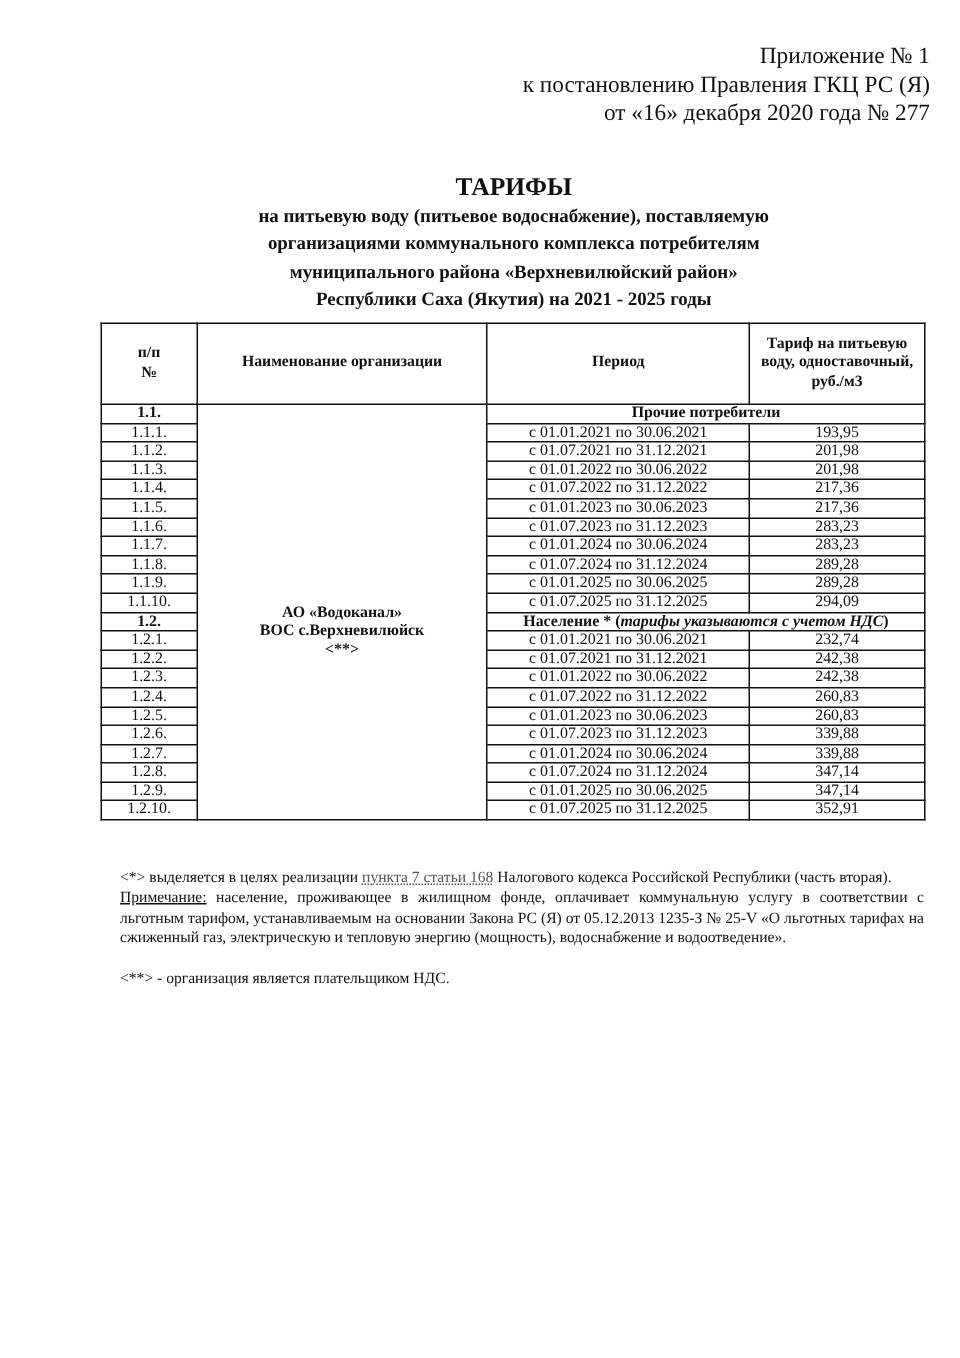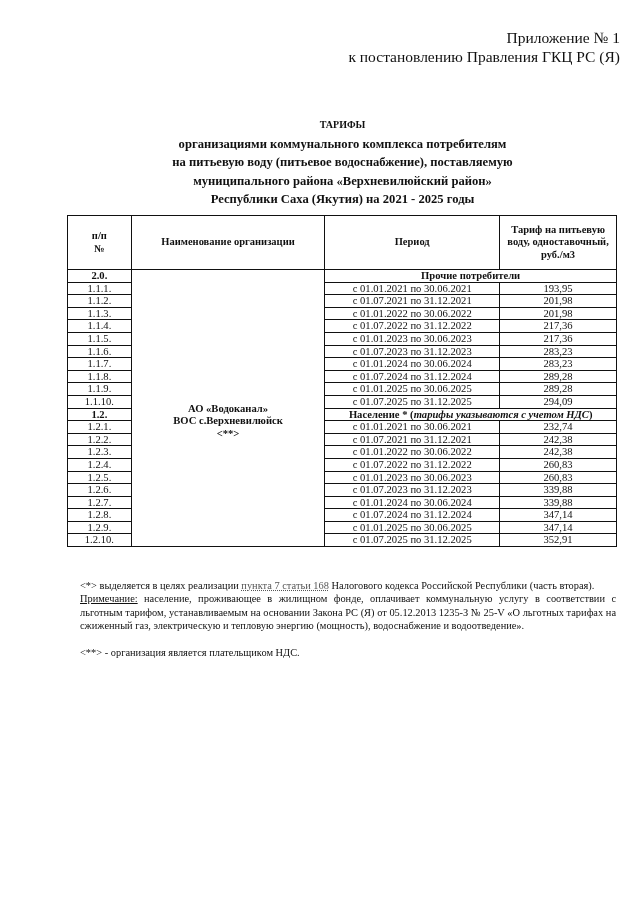--- a/index.html
+++ b/index.html
@@ -8,21 +8,21 @@
     font-family: "Liberation Serif", "DejaVu Serif", serif; color: #111;
   }
   .appendix {
     position: absolute; right: 20px; top: 28px; text-align: right;
     font-size: 15.5px; line-height: 19px;
   }
   .title-block {
     position: absolute; left: 70px; width: 545px; top: 116px;
     text-align: center; font-weight: bold; font-size: 12.6px; line-height: 18.6px;
   }
-  .title-block .main { font-size: 10px; }
+  .title-block .main { font-size: 17px; }
   table.tariffs {
     position: absolute; left: 67px; top: 215px; width: 550px;
     border-collapse: collapse; font-size: 10.6px; padding-left: 26px;
   }
   table.tariffs td, table.tariffs th {
     border: 1.6px solid #111; padding: 0; text-align: center;
     height: 11.6px; line-height: 11.6px; white-space: nowrap;
   }
   table.tariffs th {
     font-weight: bold; height: 51px; line-height: 12.5px; font-size: 10.5px;
@@ -48,26 +48,27 @@
   .notes .gap { height: 13px; }
   .link { color: #555; text-decoration: underline dotted; }
   .u { text-decoration: underline; }
 </style>
 </head>
 <body>
 
 <div class="appendix">
   <div>Приложение № 1</div>
   <div>к постановлению Правления ГКЦ РС (Я)</div>
+  <div>от  «16»  декабря 2020 года № 277</div>
 </div>
 
 <div class="title-block">
   <div class="main">ТАРИФЫ</div>
+  <div>на питьевую воду (питьевое водоснабжение), поставляемую</div>
   <div>организациями коммунального комплекса потребителям</div>
-  <div>на питьевую воду (питьевое водоснабжение), поставляемую</div>
   <div>муниципального района «Верхневилюйский район»</div>
   <div>Республики Саха (Якутия) на 2021 - 2025 годы</div>
 </div>
 
 <table class="tariffs">
   <colgroup>
       <col class="c1">
       <col class="c2">
       <col class="c3">
       <col class="c4">
@@ -78,21 +79,21 @@
         <div>п/п</div>
         <div>№</div>
       </th>
       <th>Наименование организации</th>
       <th>Период</th>
       <th class="tariff-h">Тариф на питьевую воду, одноставочный, руб./м3</th>
     </tr>
   </thead>
   <tbody id="tbody">
       <tr>
-        <td class="sec">2.0.</td>
+        <td class="sec">1.1.</td>
         <td class="org" rowspan="22">
           <div class="org-inner">
             <div>АО «Водоканал»</div>
             <div>ВОС с.Верхневилюйск</div>
             <div>&lt;**&gt;</div>
           </div>
         </td>
         <td colspan="2" class="sec-title"><span>Прочие потребители</span><i></i><span></span></td>
       </tr>
       <tr>

